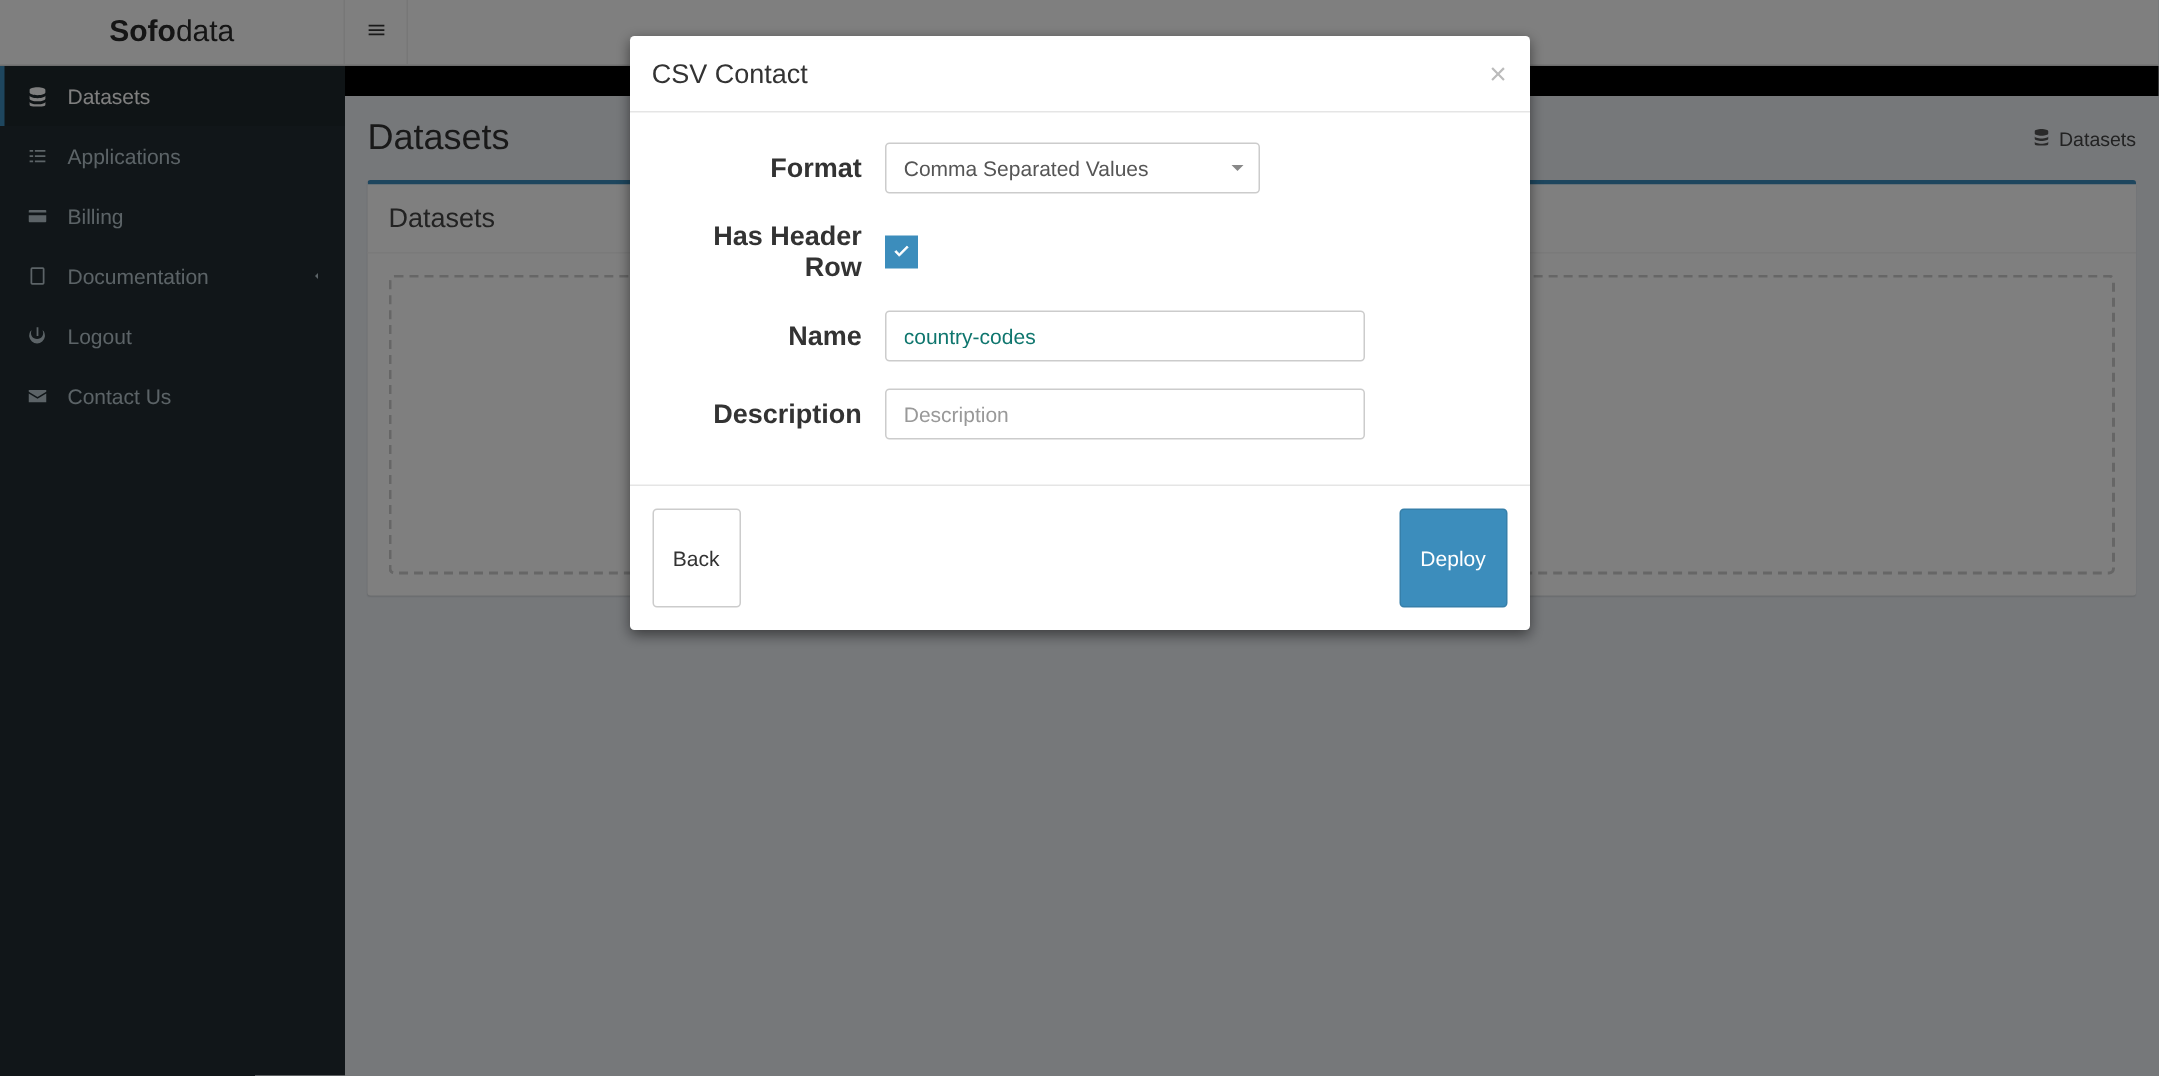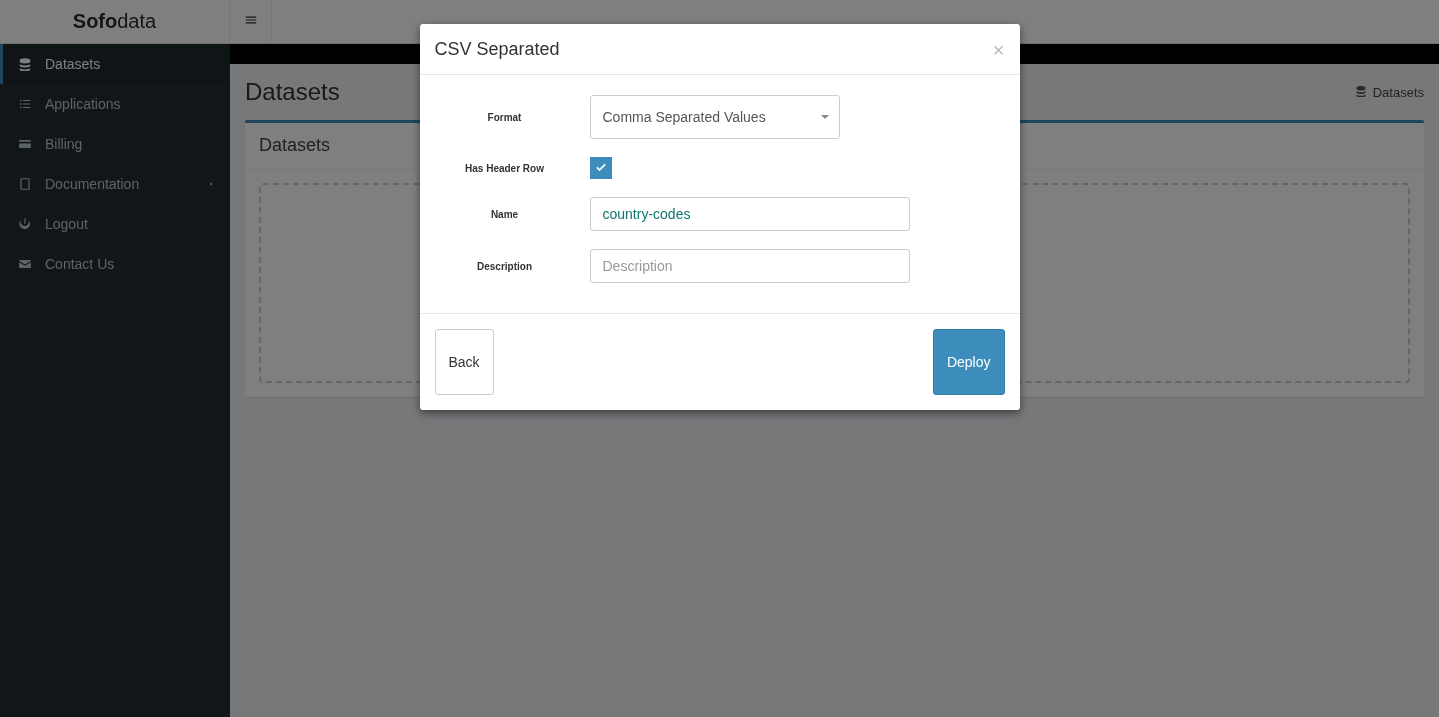--- a/index.html
+++ b/index.html
@@ -183,42 +183,42 @@
       padding: 20px 15px 30px;
     }
     .form-row {
       display: flex;
       align-items: center;
       margin-bottom: 18px;
     }
     .form-row:last-child { margin-bottom: 0; }
     .form-label {
       width: 155px;
-      text-align: center;
+      text-align: right;
       padding-right: 15px;
       font-weight: 700;
       color: #333;
-      font-size: 10px;
+      font-size: 18px;
     }
     .form-control-wrap { flex: 1; max-width: 320px; }
     .form-control-wrap.narrow { max-width: 250px; }
     .form-control {
       width: 100%;
       height: 34px;
       padding: 6px 12px;
       border: 1px solid #ccc;
       border-radius: 3px;
       font-size: 14px;
       color: #0f766e;
       background: #fff;
     }
     .form-control::placeholder { color: #999; }
     .select-control {
       width: 100%;
-      height: 44px;
+      height: 34px;
       border: 1px solid #ccc;
       border-radius: 3px;
       display: flex;
       align-items: center;
       padding: 0 12px;
       cursor: pointer;
       position: relative;
       color: #555;
       background: #fff;
     }
@@ -373,21 +373,21 @@
       <div class="panel-body">
         <div class="dropzone"></div>
       </div>
     </div>
   </section>
 </div>
 
 <div class="modal-backdrop"></div>
 <div class="modal">
   <div class="modal-header">
-    <h4>CSV Separated</h4>
+    <h4>CSV Contact</h4>
     <span class="close">
       <span>×</span>
     </span>
   </div>
   <div class="modal-body">
 
     <div class="form-row">
       <div class="form-label">Format</div>
       <div class="form-control-wrap narrow">
         <div class="select-control">

